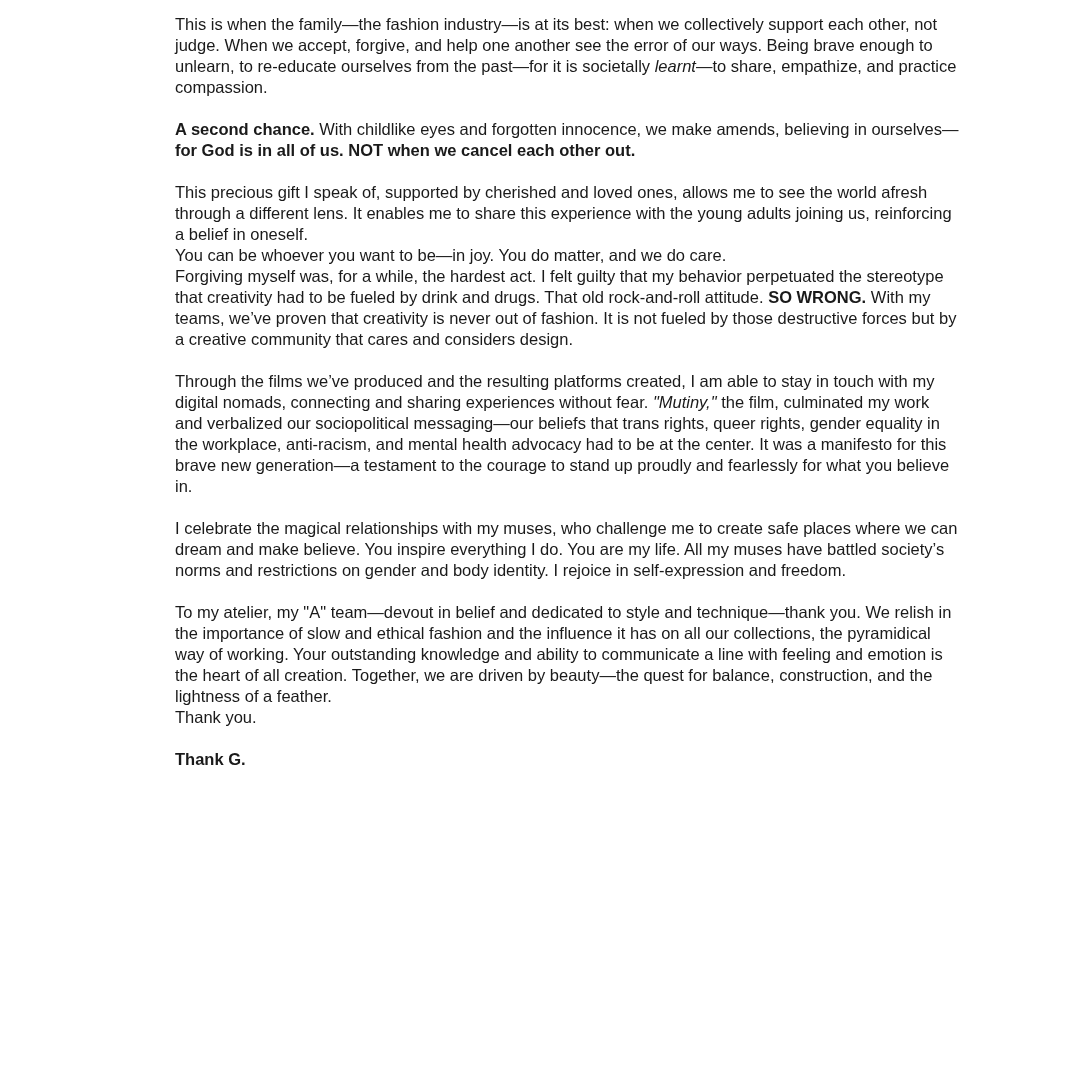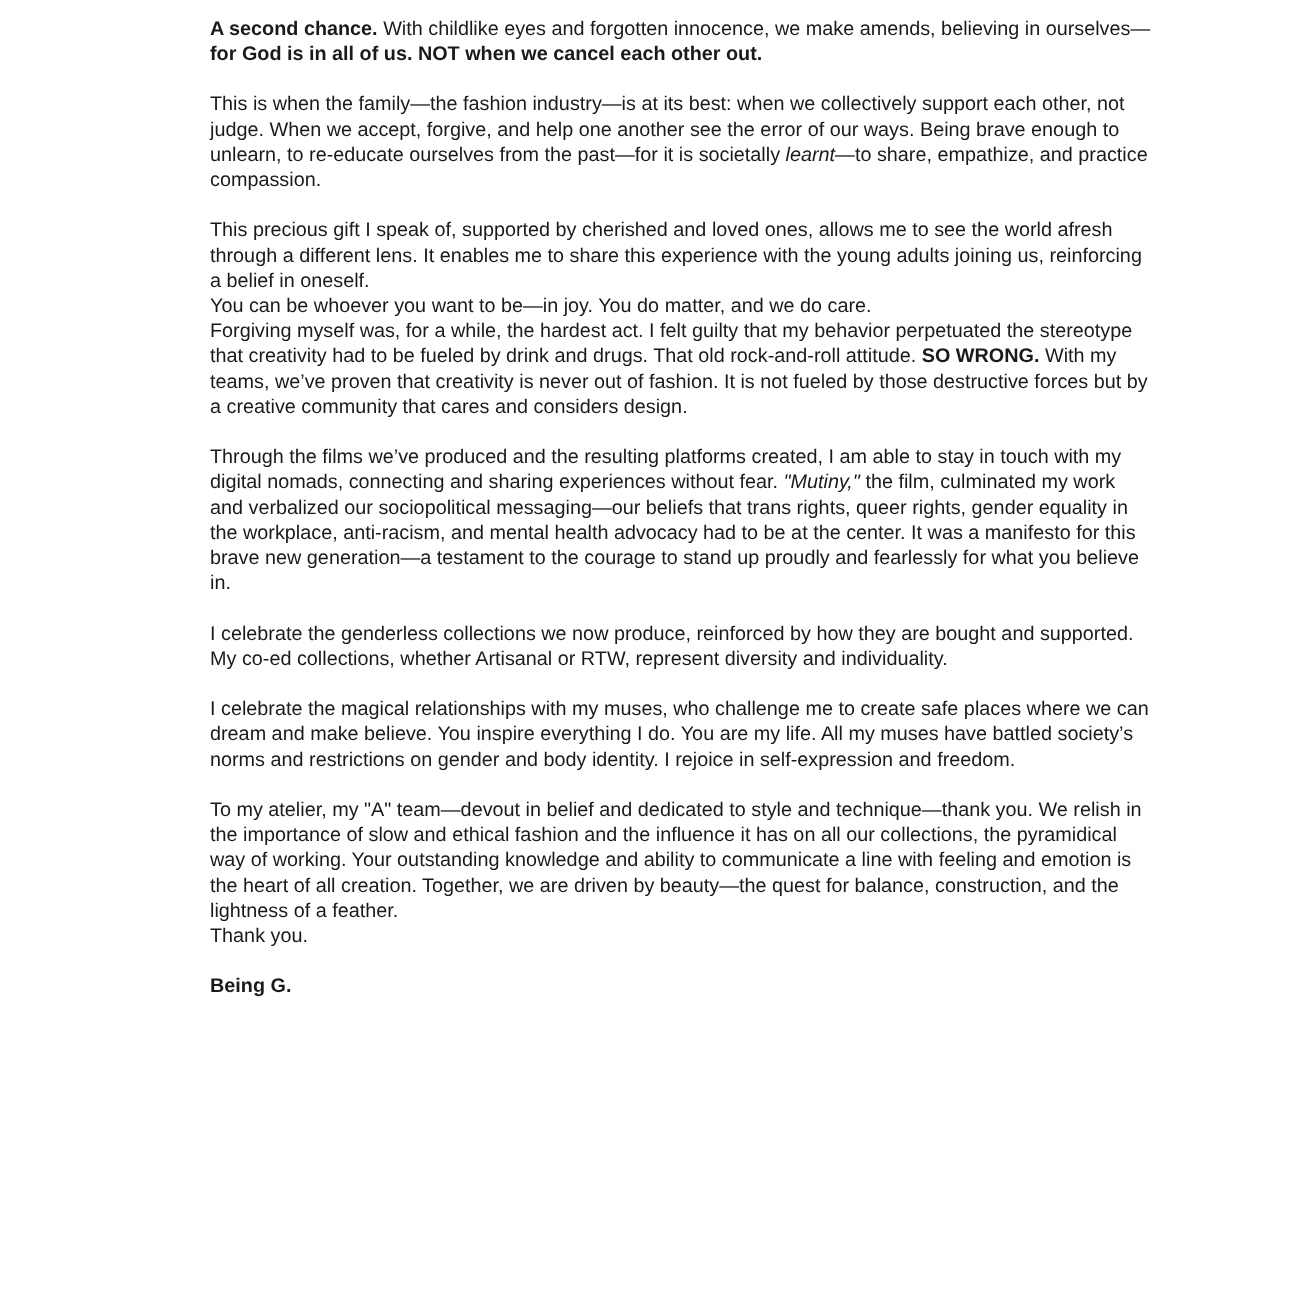--- a/index.html
+++ b/index.html
@@ -32,31 +32,30 @@
   }
   .b { font-weight: bold; }
   .i { font-style: italic; }
 </style>
 </head>
 <body>
 
 <div class="page">
   <div class="letter-body">
 
+    <p><span>This is when the family—the fashion industry—is at its best: when we collectively support each other, not judge. When we accept, forgive, and help one another see the error of our ways. Being brave enough to unlearn, to re-educate ourselves from the past—for it is societally </span><span class="i">learnt</span><span>—to share, empathize, and practice compassion.</span></p>
+
     <p><span class="b">A second chance.</span><span> With childlike eyes and forgotten innocence, we make amends, believing in ourselves—</span><span class="b">for God is in all of us. NOT when we cancel each other out.</span></p>
-
-    <p><span>This is when the family—the fashion industry—is at its best: when we collectively support each other, not judge. When we accept, forgive, and help one another see the error of our ways. Being brave enough to unlearn, to re-educate ourselves from the past—for it is societally </span><span class="i">learnt</span><span>—to share, empathize, and practice compassion.</span></p>
 
     <p><span>This precious gift I speak of, supported by cherished and loved ones, allows me to see the world afresh through a different lens. It enables me to share this experience with the young adults joining us, reinforcing a belief in oneself.</span><br><span>You can be whoever you want to be—in joy. You do matter, and we do care.</span><br><span>Forgiving myself was, for a while, the hardest act. I felt guilty that my behavior perpetuated the stereotype that creativity had to be fueled by drink and drugs. That old rock-and-roll attitude. </span><span class="b">SO WRONG.</span><span> With my teams, we’ve proven that creativity is never out of fashion. It is not fueled by those destructive forces but by a creative community that cares and considers design.</span></p>
 
     <p><span>Through the films we’ve produced and the resulting platforms created, I am able to stay in touch with my digital nomads, connecting and sharing experiences without fear. </span><span class="i">"Mutiny,"</span><span> the film, culminated my work and verbalized our sociopolitical messaging—our beliefs that trans rights, queer rights, gender equality in the workplace, anti-racism, and mental health advocacy had to be at the center. It was a manifesto for this brave new generation—a testament to the courage to stand up proudly and fearlessly for what you believe in.</span></p>
 
-    <p class="extra-gap"><span>I celebrate the genderless collections we now produce, reinforced by how they are bought and supported. My co-ed collections, whether Artisanal or RTW, represent diversity and individuality.</span></p>
 
     <p><span>I celebrate the magical relationships with my muses, who challenge me to create safe places where we can dream and make believe. You inspire everything I do. You are my life. All my muses have battled society’s norms and restrictions on gender and body identity. I rejoice in self-expression and freedom.</span></p>
 
 
     <p><span>To my atelier, my "A" team—devout in belief and dedicated to style and technique—thank you. We relish in the importance of slow and ethical fashion and the influence it has on all our collections, the pyramidical way of working. Your outstanding knowledge and ability to communicate a line with feeling and emotion is the heart of all creation. Together, we are driven by beauty—the quest for balance, construction, and the lightness of a feather.</span><br><span>Thank you.</span></p>
 
-    <p><span class="b">Being G.</span></p>
+    <p><span class="b">Thank G.</span></p>
 
   </div>
 </div>
 
 </body></html>

